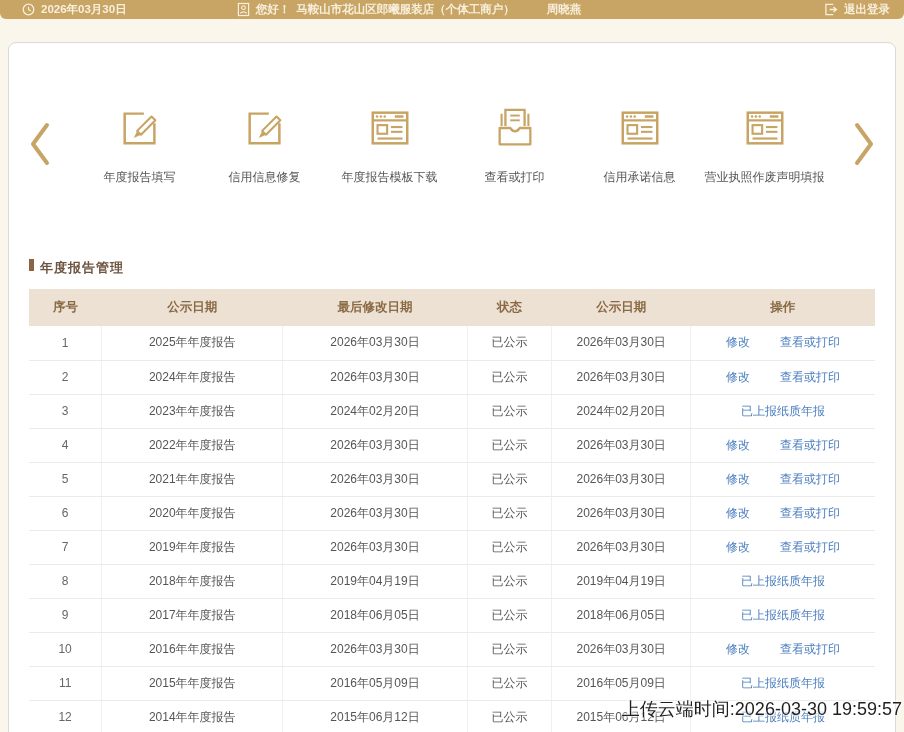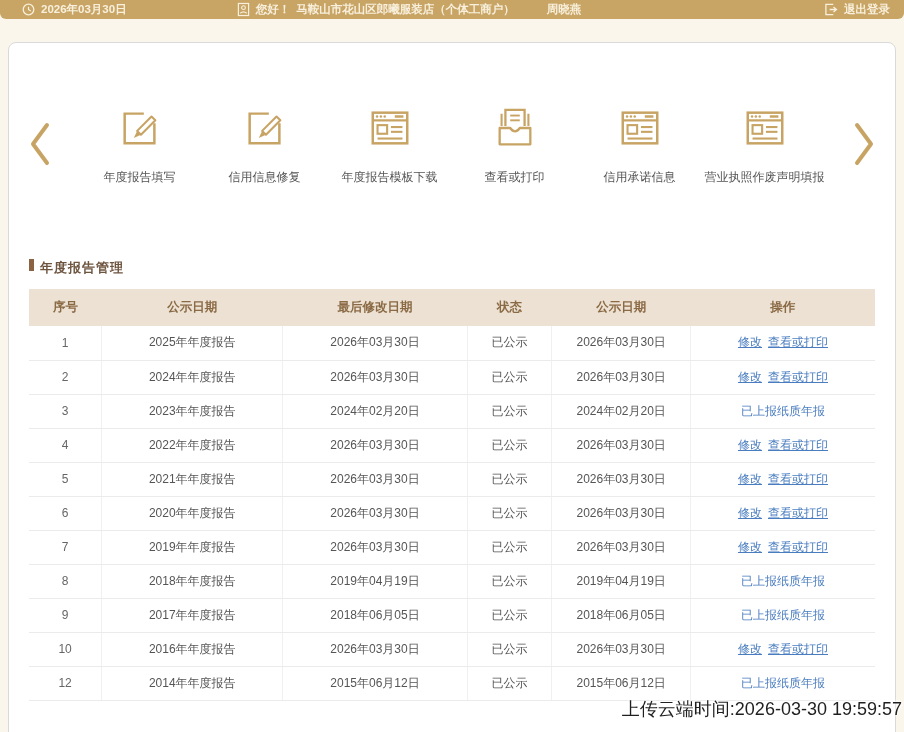--- a/index.html
+++ b/index.html
@@ -62,21 +62,21 @@
   }
   table.report tbody td {
     height:34px; text-align:center;
     font-size:12px; color:#555;
     border-bottom:1px solid #ebebeb;
     border-right:1px solid #f0f0f0;
     background:#fff;
   }
   table.report tbody td:last-child { border-right:none; }
   table.report tbody td:first-child { color:#666; }
-  a.act { color:#4a7dbf; text-decoration:underline; margin:0 3px; cursor:pointer; }
+  a.act { color:#4a7dbf; margin:0 15px; cursor:pointer; }
   span.paper { color:#4a7dbf; text-decoration:none; }
   
   .cloud-overlay {
     position:absolute; right:2px; top:697px;
     font-size:18px; color:#1f1f1f; font-weight:500;
     text-shadow:1px 1px 2px rgba(255,255,255,.95), -1px -1px 2px rgba(255,255,255,.95), 0 0 4px #fff;
     white-space:nowrap; z-index:5;
   }
 </style>
 </head>
@@ -328,20 +328,28 @@
 
   <tr>
     <td>10</td>
     <td>2016年年度报告</td>
     <td>2026年03月30日</td>
     <td>已公示</td>
     <td>2026年03月30日</td>
     <td><a class="act">修改</a><a class="act">查看或打印</a></td>
   </tr>
 
+  <tr>
+    <td>11</td>
+    <td>2015年年度报告</td>
+    <td>2016年05月09日</td>
+    <td>已公示</td>
+    <td>2016年05月09日</td>
+    <td><span class="paper">已上报纸质年报</span></td>
+  </tr>
 
   <tr>
     <td>12</td>
     <td>2014年年度报告</td>
     <td>2015年06月12日</td>
     <td>已公示</td>
     <td>2015年06月12日</td>
     <td><span class="paper">已上报纸质年报</span></td>
   </tr>
 

